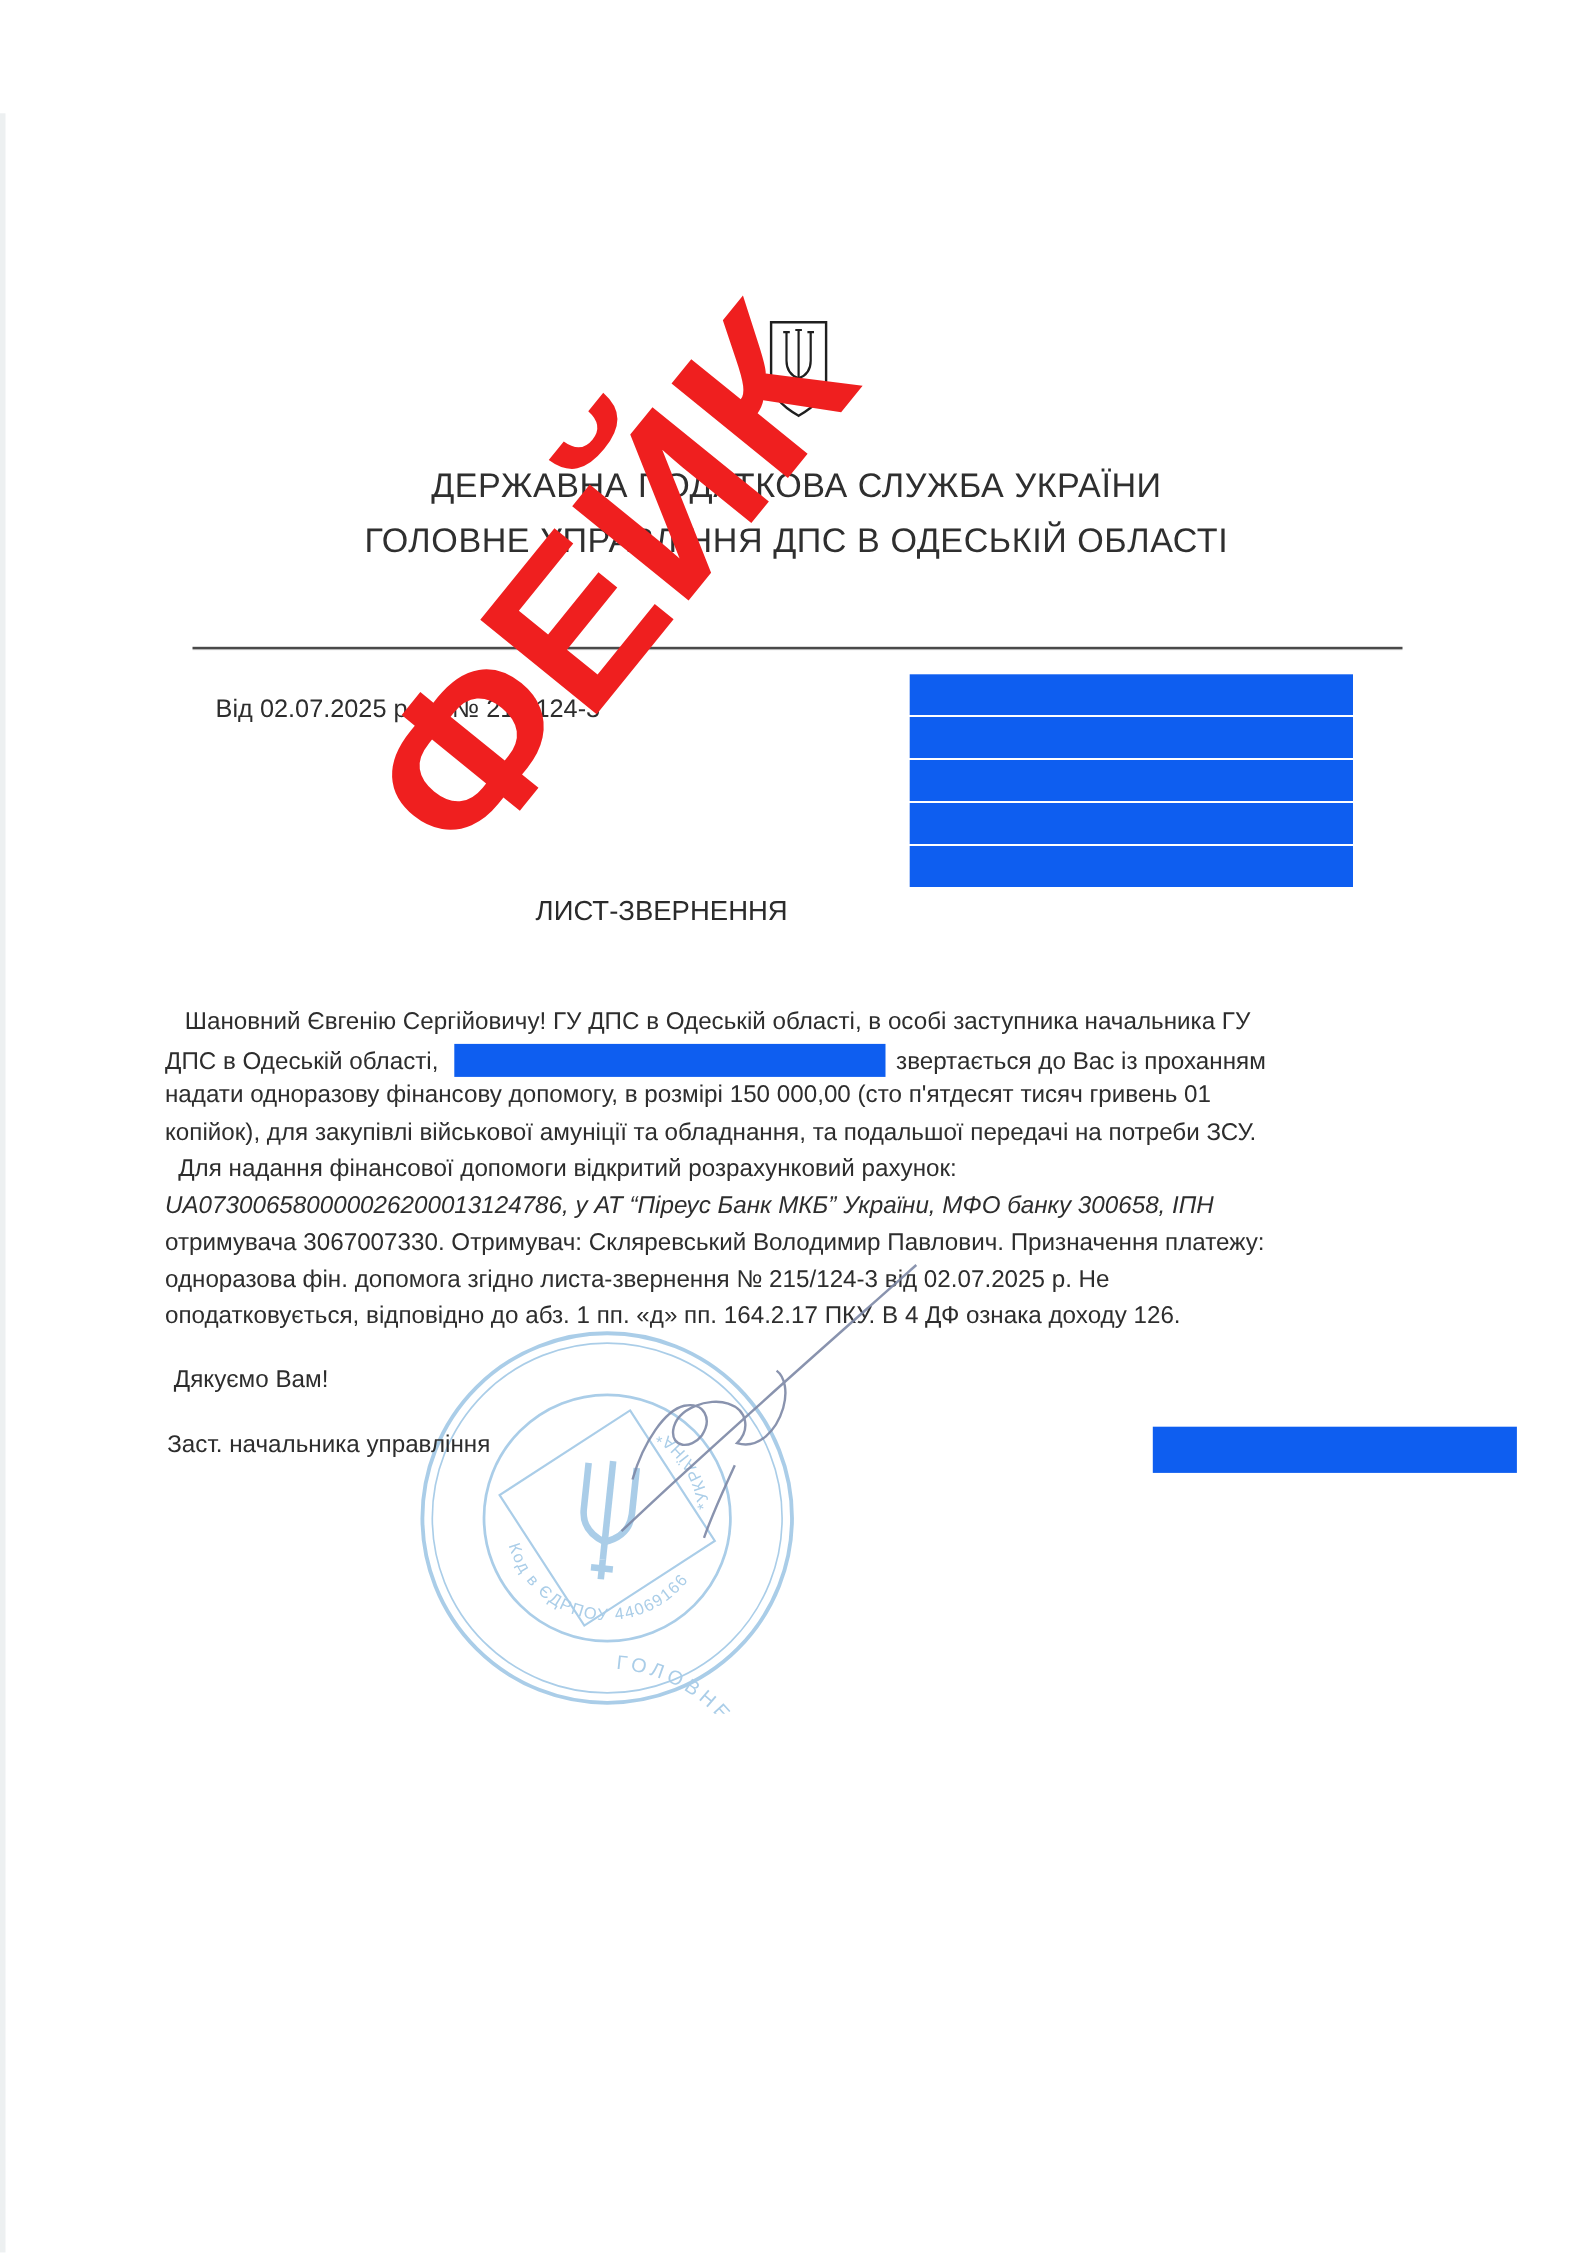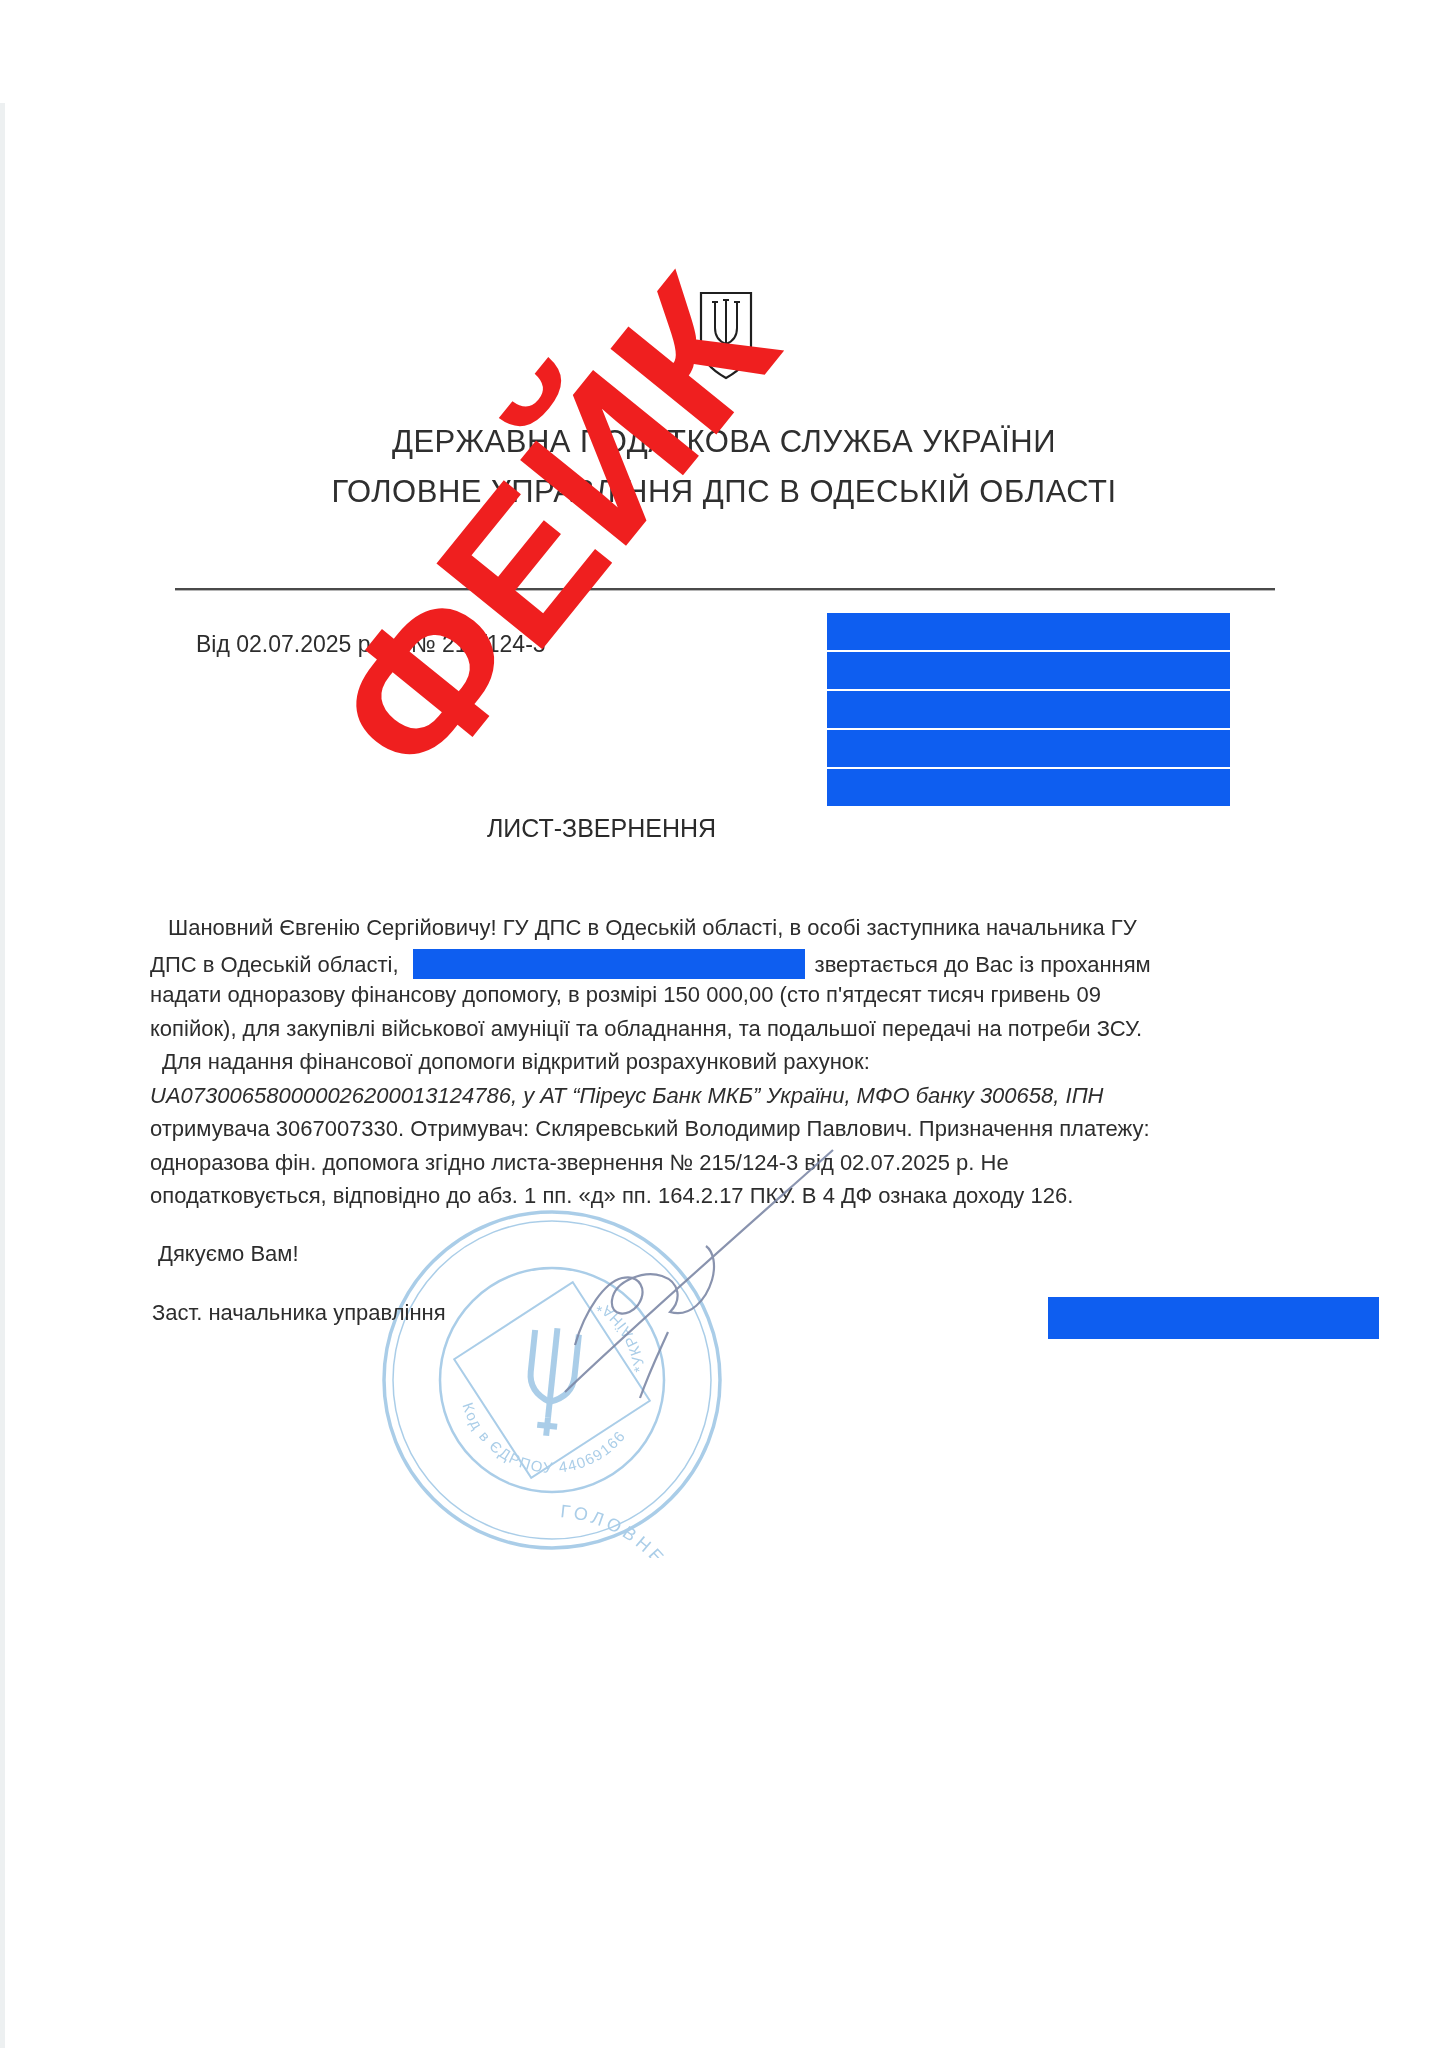--- a/index.html
+++ b/index.html
@@ -78,21 +78,21 @@
   </div>
 
   <div class="redact-top"></div>
 
   <div class="doc-title">ЛИСТ-ЗВЕРНЕННЯ</div>
 
   <div class="bodyline" style="top:949px;">
     <span>ДПС в Одеській області,</span><span class="redact-inline"></span><span>звертається до Вас із проханням</span>
   </div>
   <div class="bodyline" style="top:915px;padding-left:18px;">Шановний Євгенію Сергійовичу! ГУ ДПС в Одеській області, в особі заступника  начальника ГУ</div>
-  <div class="bodyline" style="top:982px;">надати одноразову фінансову допомогу, в розмірі 150 000,00  (сто п'ятдесят тисяч гривень 09</div>
+  <div class="bodyline" style="top:982px;">надати одноразову фінансову допомогу, в розмірі 150 000,00  (сто п'ятдесят тисяч гривень 01</div>
   <div class="bodyline" style="top:1016px;">копійок), для закупівлі військової амуніції та обладнання, та подальшої передачі на потреби ЗСУ.</div>
   <div class="bodyline" style="top:1049px;padding-left:12px;">Для надання фінансової допомоги відкритий розрахунковий рахунок:</div>
   <div class="bodyline" style="top:1083px;font-style:italic;">UA073006580000026200013124786, у АТ “Піреус Банк МКБ” України, МФО банку 300658, ІПН</div>
   <div class="bodyline" style="top:1116px;">отримувача 3067007330. Отримувач: Скляревський Володимир Павлович. Призначення платежу:</div>
   <div class="bodyline" style="top:1150px;">одноразова фін. допомога згідно листа-звернення № 215/124-3 від 02.07.2025 р. Не</div>
   <div class="bodyline" style="top:1183px;">оподатковується, відповідно до абз. 1 пп. «д» пп. 164.2.17 ПКУ. В 4 ДФ ознака доходу 126.</div>
   <div class="bodyline" style="top:1217px;padding-left:8px;margin-top:24px;">Дякуємо Вам!</div>
 
   <svg class="stamp" width="356" height="356" viewBox="-178 -178 356 356">
     <defs>

